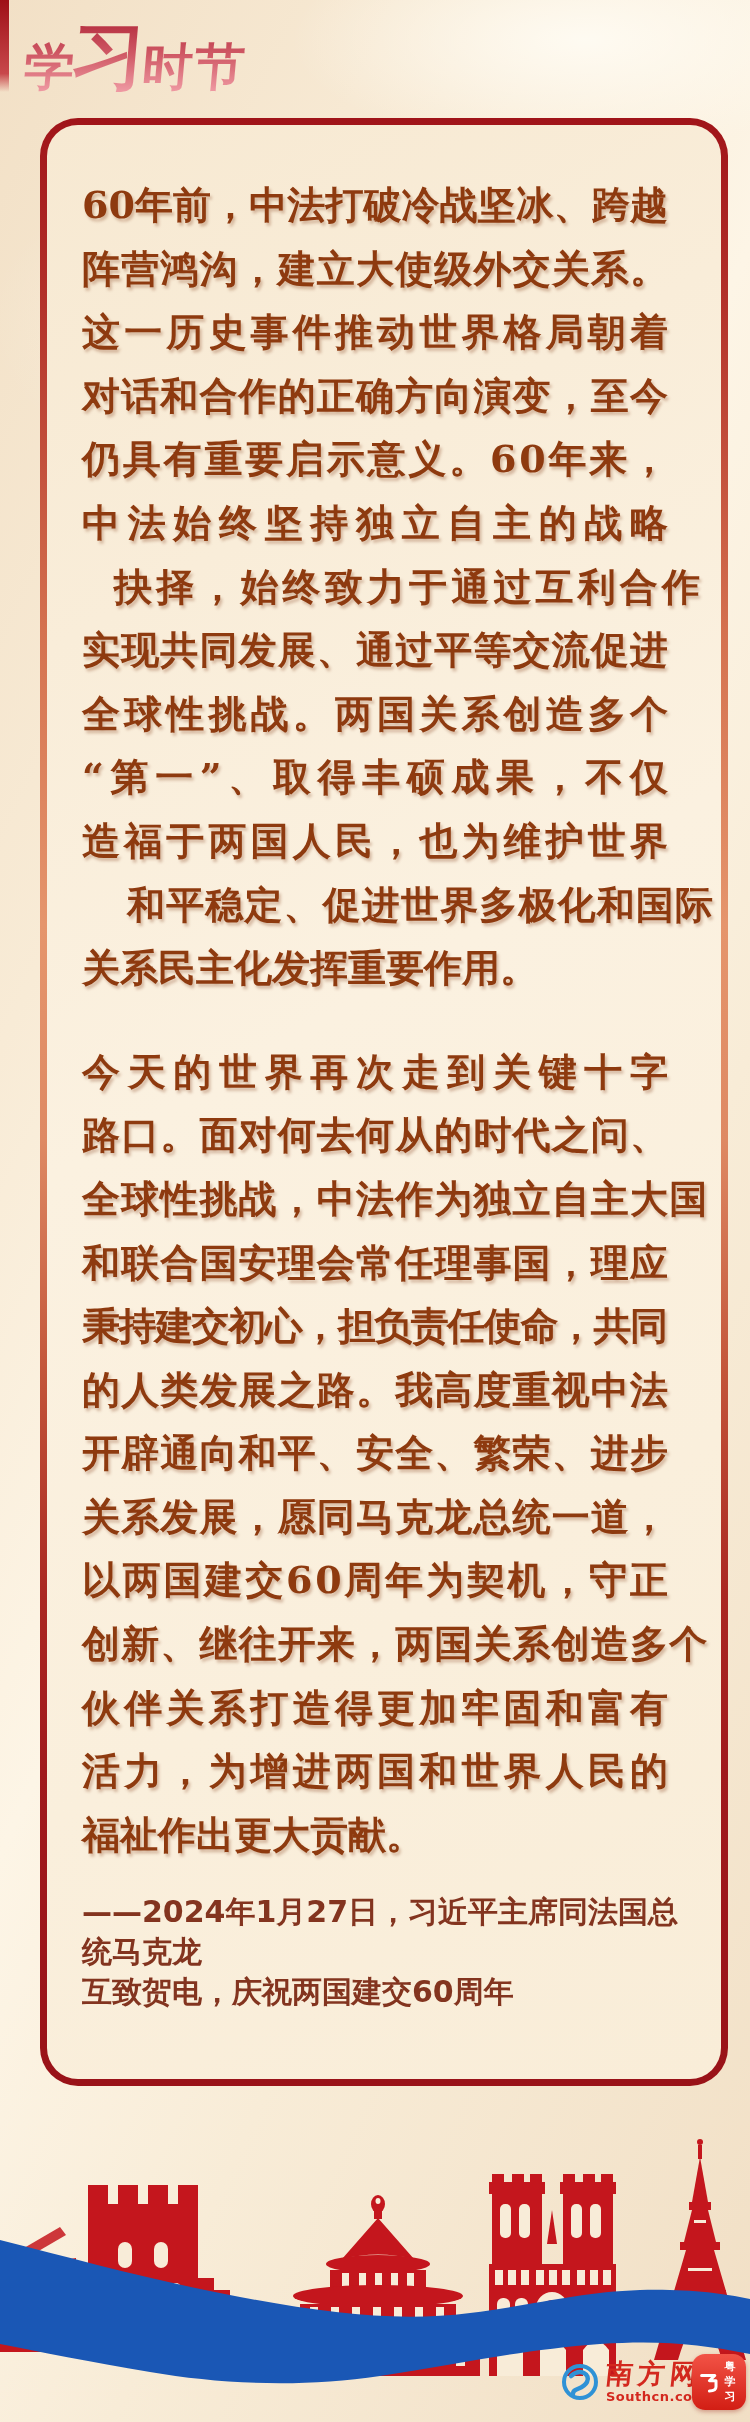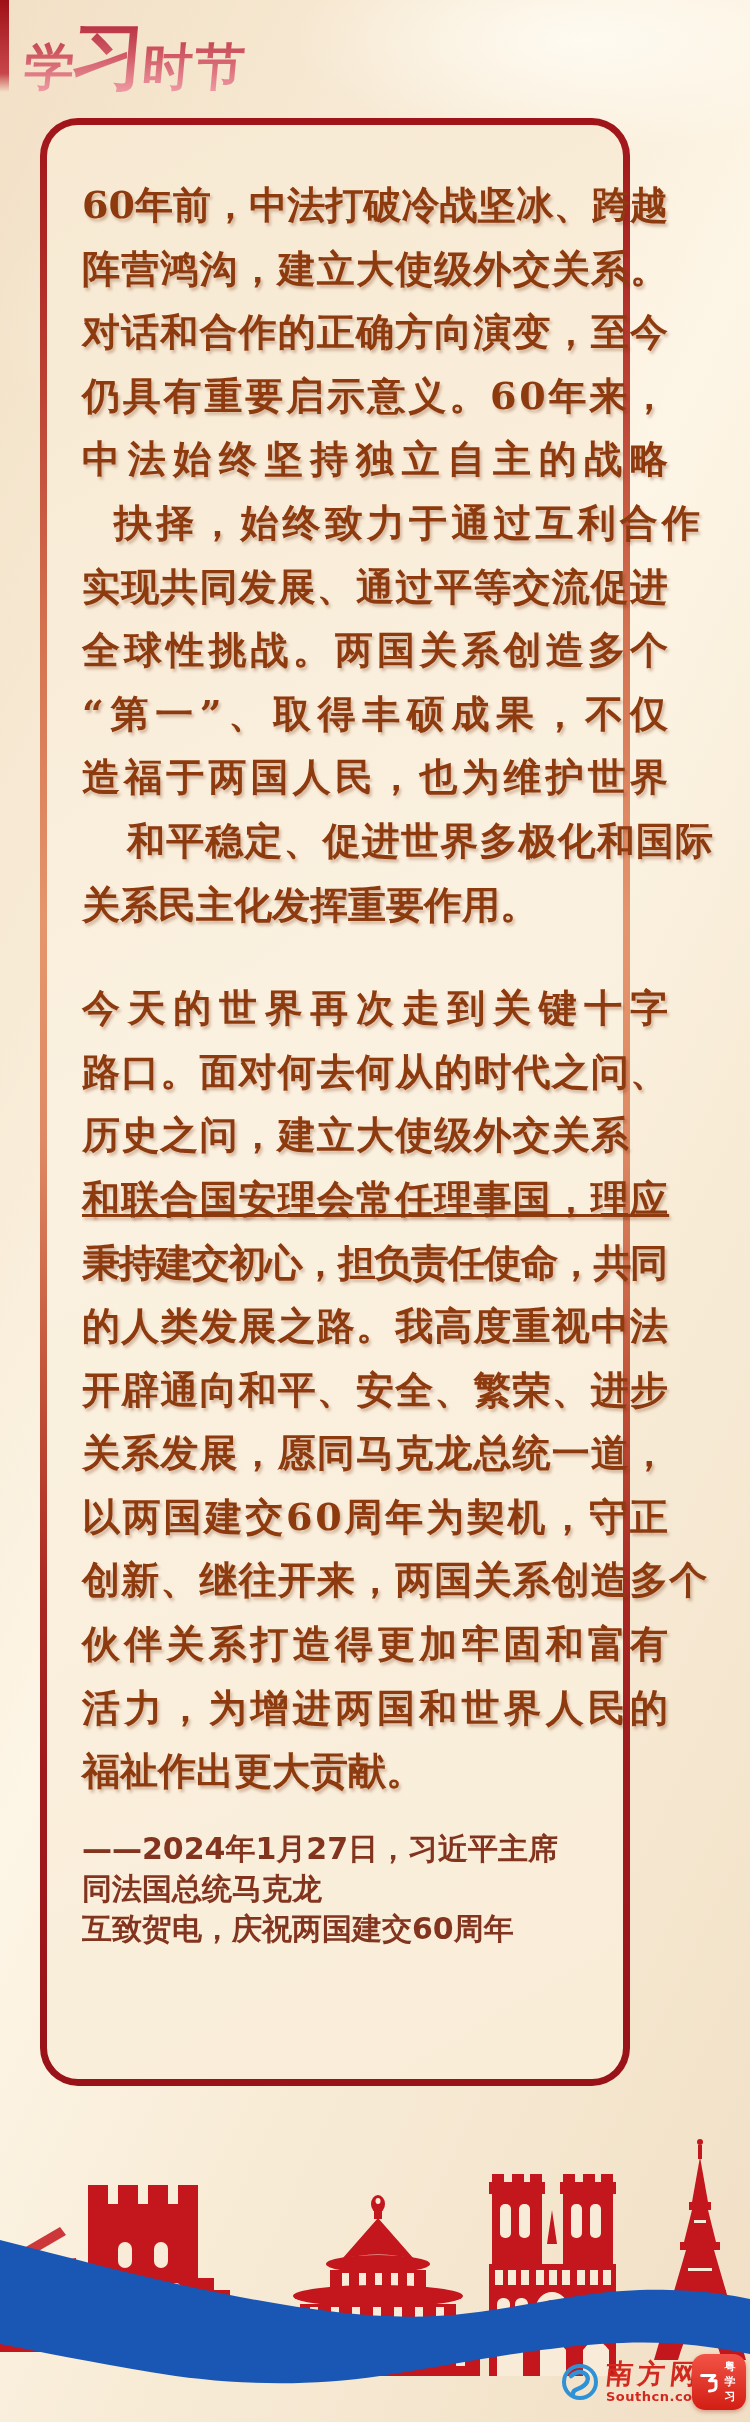--- a/index.html
+++ b/index.html
@@ -17,21 +17,21 @@
   
   .brand{position:absolute;left:26px;top:10px;height:82px;display:flex;align-items:flex-end;
     transform:skewX(-5deg);font-family:"DejaVu Serif","Liberation Serif",serif;font-weight:900;
     background:linear-gradient(180deg,#b42c3e 12%,#d05a66 55%,#ef9aa3 100%);
     -webkit-background-clip:text;background-clip:text;color:transparent;
     -webkit-text-fill-color:transparent;line-height:1;}
   .brand .b1{font-size:50px;}
   .brand .b2{font-size:74px;margin:0 -2px 0 -4px;}
   .brand .b3{font-size:50px;letter-spacing:2px;}
   
-  .card{position:absolute;left:40px;top:118px;width:590px;height:1968px;
+  .card{position:absolute;left:40px;top:118px;width:688px;height:1968px;
     border-radius:38px;box-sizing:border-box;padding:7px;
     background:linear-gradient(180deg,#a01419 0%,#b23029 9%,#d4714f 26%,#e5956c 41%,#de8963 52%,#c25439 64%,#aa2822 75%,#a01a1d 84%,#991218 100%);}
   .card-inner{width:100%;height:100%;border-radius:31px;box-sizing:border-box;
     padding:48px 35px 0 35px;
     background:linear-gradient(150deg,#f7e9d2 0%,#fbf1e0 45%,#f9edd8 100%);}
   .quote{font-family:"DejaVu Serif","Liberation Serif",serif;font-weight:700;
     color:#8e3a0f;font-size:38px;
     text-shadow:2px 3px 3px rgba(118,44,8,.28);}
   .line{display:block;height:63.6px;line-height:63.6px;white-space:nowrap;}
   .line .ltxt{display:inline-block;white-space:nowrap;}
@@ -63,36 +63,37 @@
     <span class="b2">习</span>
     <span class="b3">时节</span>
   </div>
 
   <div class="card">
     <div class="card-inner quote">
       <div id="quote-paragraphs">
           <div class="para">
             <div class="line"><span class="ltxt" style="letter-spacing: 0.0739583px;">60年前，中法打破冷战坚冰、跨越</span></div>
             <div class="line"><span class="ltxt" style="letter-spacing: 1.14286px;">阵营鸿沟，建立大使级外交关系。</span></div>
+            <div class="line"><span class="ltxt" style="letter-spacing: 4.15385px;">这一历史事件推动世界格局朝着</span></div>
             <div class="line"><span class="ltxt" style="letter-spacing: 1.14286px;">对话和合作的正确方向演变，至今</span></div>
             <div class="line"><span class="ltxt" style="letter-spacing: 2.79353px;">仍具有重要启示意义。60年来，</span></div>
             <div class="line"><span class="ltxt" style="letter-spacing: 7.66667px;">中法始终坚持独立自主的战略</span></div>
             <div class="line"><span class="ltxt" style="letter-spacing: 4.15385px; margin-left: 32px;">抉择，始终致力于通过互利合作</span></div>
             <div class="line"><span class="ltxt" style="letter-spacing: 1.14286px;">实现共同发展、通过平等交流促进</span></div>
             <div class="line"><span class="ltxt" style="letter-spacing: 4.15385px;">全球性挑战。两国关系创造多个</span></div>
             <div class="line"><span class="ltxt" style="letter-spacing: 6.63702px;">“第一”、取得丰硕成果，不仅</span></div>
             <div class="line"><span class="ltxt" style="letter-spacing: 4.15385px;">造福于两国人民，也为维护世界</span></div>
             <div class="line"><span class="ltxt" style="letter-spacing: 1.14286px; margin-left: 45px;">和平稳定、促进世界多极化和国际</span></div>
             <div class="line last"><span class="ltxt">关系民主化发挥重要作用。</span></div>
           </div>
           <div class="para">
             <div class="line"><span class="ltxt" style="letter-spacing: 7.66667px;">今天的世界再次走到关键十字</span></div>
             <div class="line"><span class="ltxt" style="letter-spacing: 1.14286px;">路口。面对何去何从的时代之问、</span></div>
-            <div class="line"><span class="ltxt" style="letter-spacing: 1.14286px;">历史之问，建立大使级外交关系</span></div>
-            <div class="line"><span class="ltxt" style="letter-spacing: 1.14286px; text-decoration: underline;">和联合国安理会常任理事国，理应</span></div>
+            <div class="line"><span class="ltxt" style="letter-spacing: 1.14286px;">全球性挑战，中法作为独立自主大国</span></div>
+            <div class="line"><span class="ltxt" style="letter-spacing: 1.14286px;">和联合国安理会常任理事国，理应</span></div>
             <div class="line"><span class="ltxt" style="letter-spacing: -1.46667px;">秉持建交初心，担负责任使命，共同</span></div>
             <div class="line"><span class="ltxt" style="letter-spacing: 1.14286px;">的人类发展之路。我高度重视中法</span></div>
             <div class="line"><span class="ltxt" style="letter-spacing: 1.14286px;">开辟通向和平、安全、繁荣、进步</span></div>
             <div class="line"><span class="ltxt" style="letter-spacing: 1.14286px;">关系发展，愿同马克龙总统一道，</span></div>
             <div class="line"><span class="ltxt" style="letter-spacing: 2.79353px;">以两国建交60周年为契机，守正</span></div>
             <div class="line"><span class="ltxt" style="letter-spacing: 1.14286px;">创新、继往开来，两国关系创造多个</span></div>
             <div class="line"><span class="ltxt" style="letter-spacing: 4.15385px;">伙伴关系打造得更加牢固和富有</span></div>
             <div class="line"><span class="ltxt" style="letter-spacing: 4.15385px;">活力，为增进两国和世界人民的</span></div>
             <div class="line last"><span class="ltxt">福祉作出更大贡献。</span></div>
           </div>

